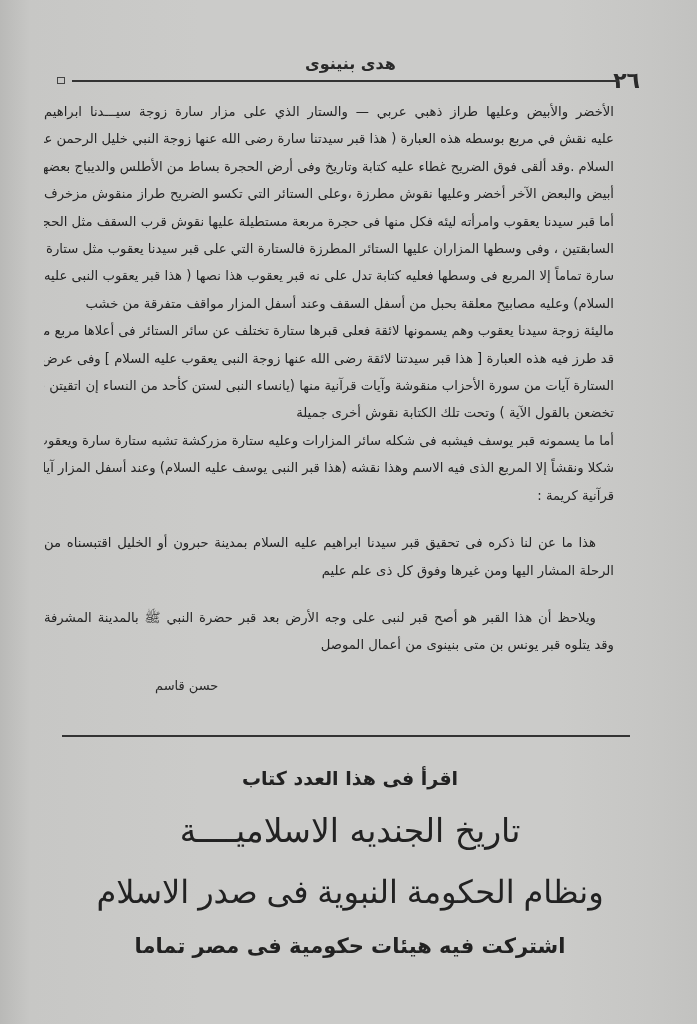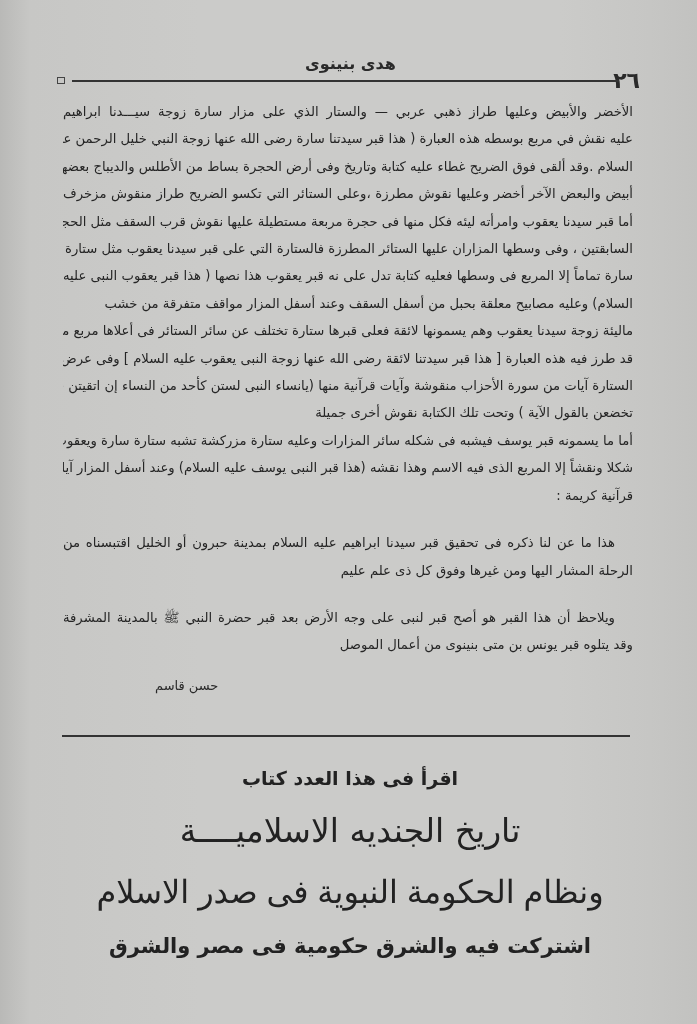--- a/index.html
+++ b/index.html
@@ -25,21 +25,21 @@
     position: absolute; left: 245px; top: 2px;
     font-size: 16px; font-weight: bold; color: #2a2a2a; direction: rtl;
   }
   .header-rule {
     position: absolute; top: 80px; left: 72px; width: 547px; height: 2px; background: #333;
   }
   .header-mark {
     position: absolute; top: 77px; left: 57px; width: 6px; height: 5px; border: 1px solid #444;
   }
   .body-text {
-    position: absolute; top: 98px; left: 63px; width: 570px;
+    position: absolute; top: 98px; left: 44px; width: 570px;
     direction: rtl; text-align: justify;
     font-family: "DejaVu Sans", sans-serif;
     font-size: 13.2px; line-height: 27.4px; color: #252525;
   }
   .body-text .line { display: block; text-align: justify; text-align-last: justify; white-space: nowrap; overflow: hidden; }
   .body-text .line.short { text-align-last: right; }
   .body-text .indent { padding-right: 18px; margin-top: 20px; }
   .signature {
     position: absolute; top: 678px; left: 155px; font-size: 13px; color: #2a2a2a; direction: rtl;
   }
@@ -87,16 +87,16 @@
   </div>
 
   <div class="signature">حسن قاسم</div>
 
   <div class="footer-rule"></div>
 
   <div class="ad-block">
     <div class="ad-line-1">اقرأ فى هذا العدد كتاب</div>
     <div class="ad-line-2">تاريخ الجنديه الاسلاميــــة</div>
     <div class="ad-line-3">ونظام الحكومة النبوية فى صدر الاسلام</div>
-    <div class="ad-line-4">اشتركت فيه والشرق حكومية فى مصر والشرق</div>
+    <div class="ad-line-4">اشتركت فيه هيئات حكومية فى مصر تماما</div>
   </div>
 
 </div>
 
 </body></html>

